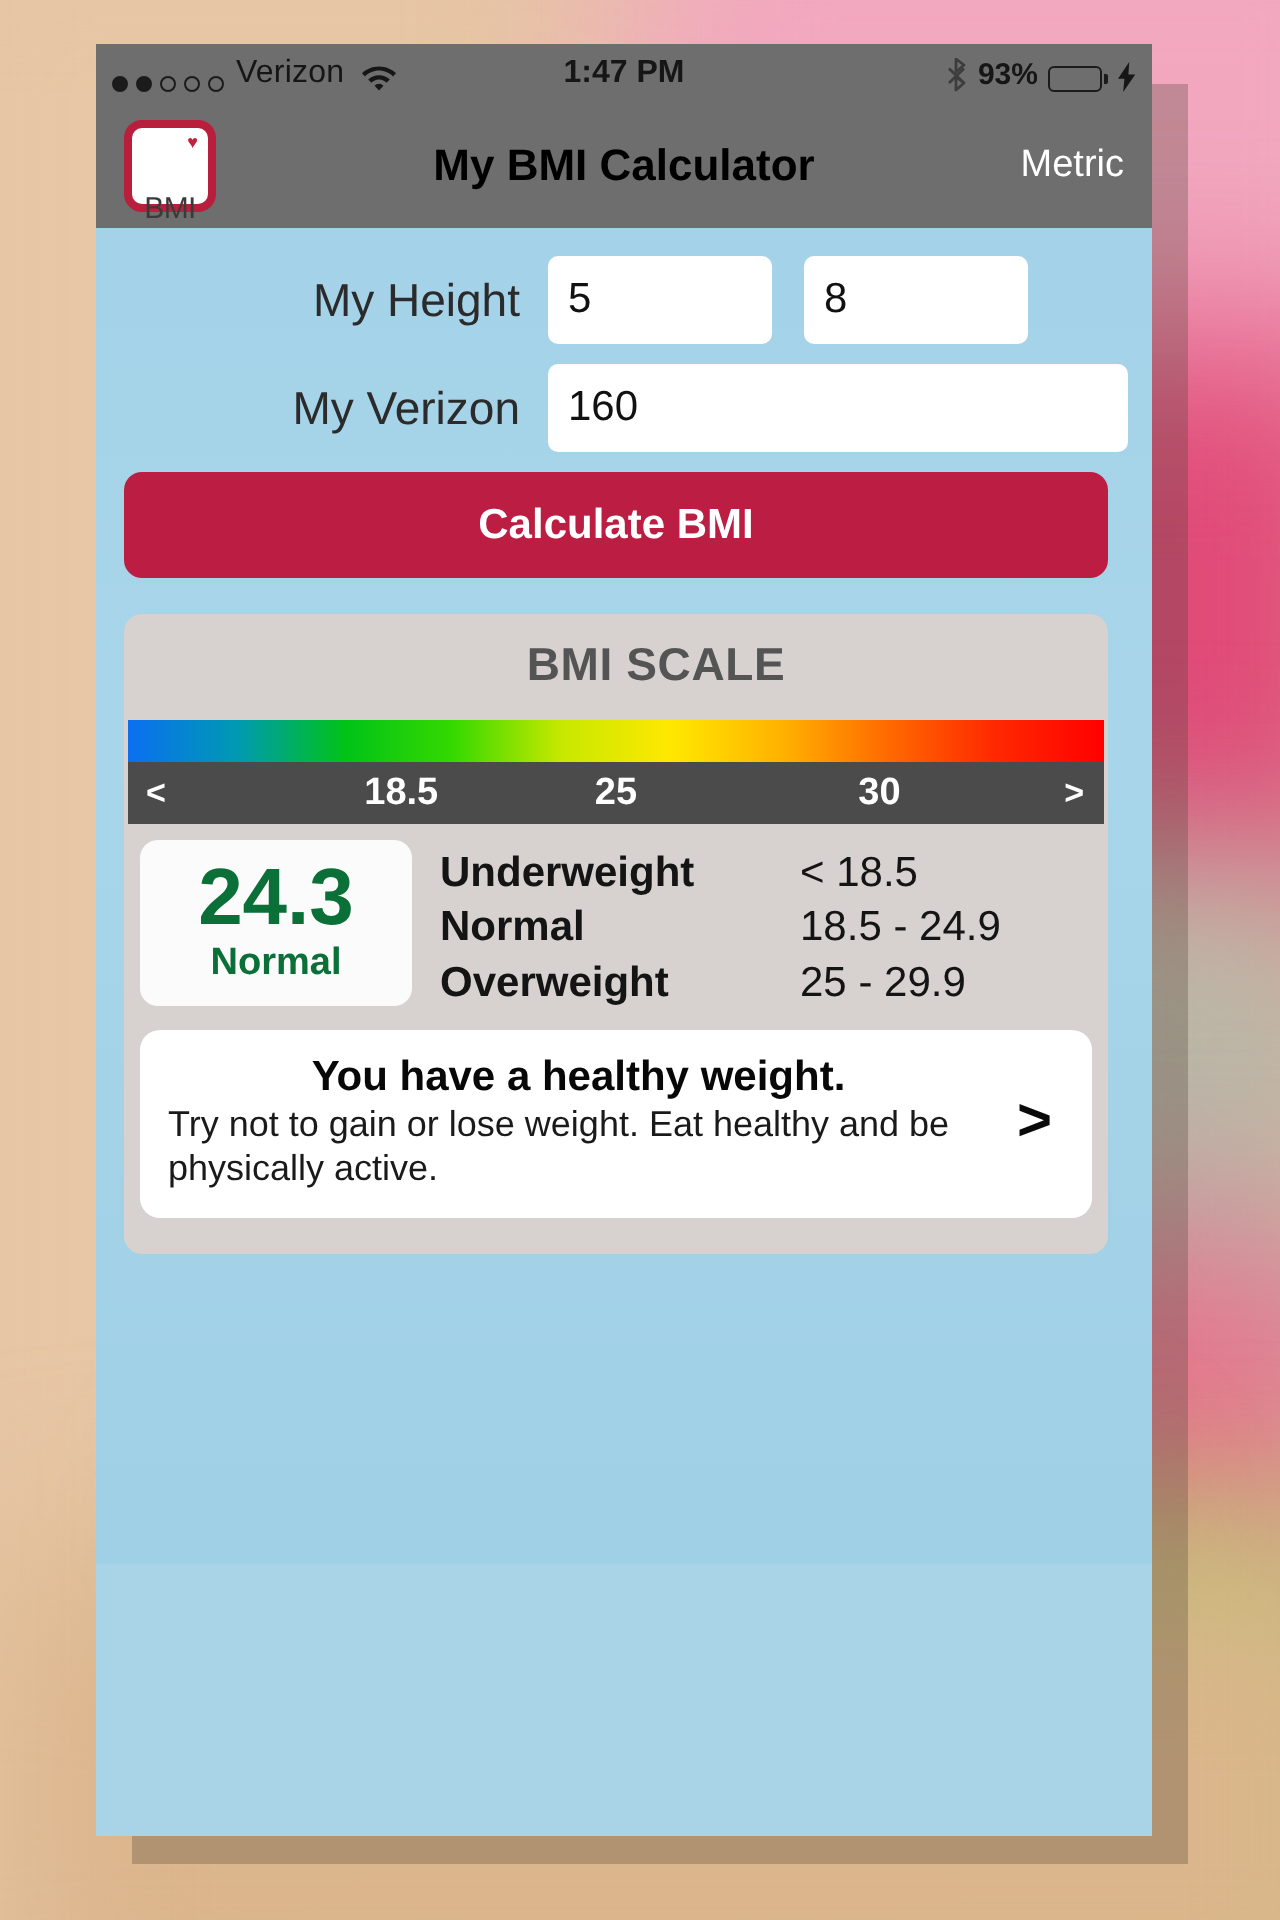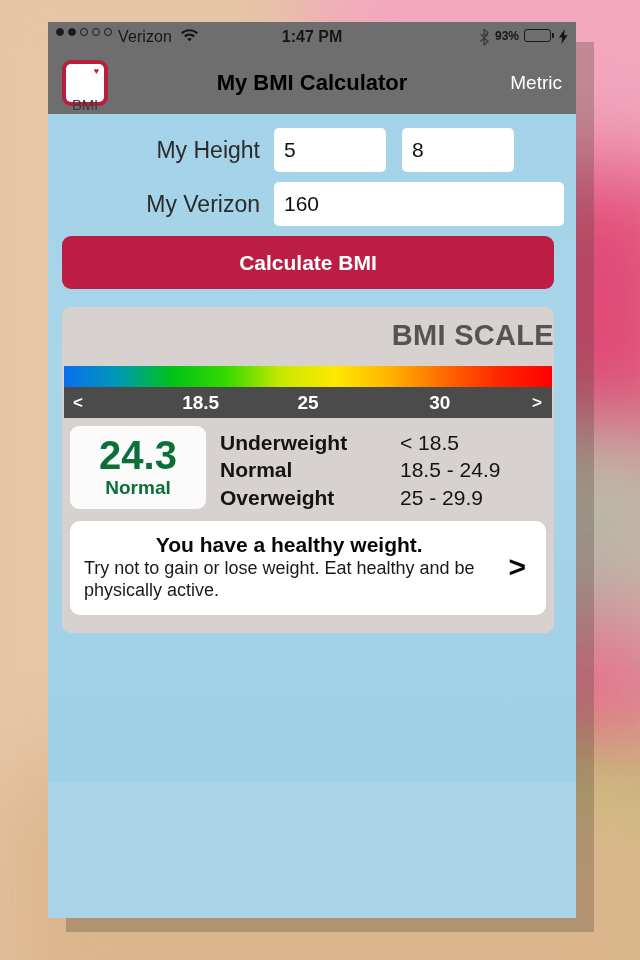--- a/index.html
+++ b/index.html
@@ -32,33 +32,33 @@
     position:absolute; left:48px; top:22px; width:528px; height:896px;
     overflow:hidden; background:#a9d4e8;
   }
 
   
   #statusbar {
     height:30px; background:#6e6e6e; color:#000;
     display:flex; align-items:center; position:relative; padding:0 8px;
     font-size:17px;
   }
-  .sb-left { display:flex; align-items:flex-start; gap:6px; }
+  .sb-left { display:flex; align-items:flex-end; gap:6px; }
   .dots { display:flex; align-items:center; gap:4px; }
   .dot { width:8px; height:8px; border-radius:50%; border:1.4px solid #1b1b1b; }
   .dot.on { background:#1b1b1b; }
   .carrier { font-size:16px; color:#161616; letter-spacing:.1px; }
   .wifi { margin-left:2px; display:block; }
   .sb-center {
     position:absolute; left:0; right:0; text-align:center;
     font-size:16px; font-weight:bold; color:#161616; pointer-events:none;
   }
   .sb-right {
-    margin-left:auto; display:flex; align-items:flex-start; gap:5px;
-    font-size:12px; font-weight:bold; color:#161616; z-index:2;
+    margin-left:auto; display:flex; align-items:flex-end; gap:5px;
+    font-size:15px; font-weight:bold; color:#161616; z-index:2;
   }
   .batt { width:27px; height:13px; border:1.4px solid #1b1b1b; border-radius:3px; padding:1.2px; }
   .batt-fill { height:100%; background:#4cd764; border-radius:1px; }
   .batt-cap { width:2px; height:5px; background:#1b1b1b; border-radius:0 1px 1px 0; margin-left:1px; }
 
   
   #navbar {
     height:62px; background:#6e6e6e; display:flex; align-items:center;
     position:relative; padding:0 14px;
   }
@@ -111,21 +111,21 @@
     display:flex; align-items:center; justify-content:center;
     border:none; width:calc(100% - 20px); cursor:pointer;
     font-family:"Liberation Sans", sans-serif;
   }
 
   #scale-card {
     margin:18px 10px 0 10px; background:#d7d1d0; border-radius:9px;
     padding-bottom:18px; overflow:hidden;
   }
   #scale-title {
-    text-align:right; color:#545454; font-size:29px; font-weight:bold;
+    text-align:center; color:#545454; font-size:23px; font-weight:bold;
     padding:12px 0 14px 0; letter-spacing:.3px;margin-left:40px;
   }
   #gradient-bar { height:21px; margin:0 2px; }
   #tick-bar {
     height:31px; margin:0 2px; background:#4b4b4b; position:relative;
     color:#fff; font-weight:bold;
   }
   #tick-bar span { position:absolute; top:50%; transform:translate(-50%,-50%); font-size:19px; }
   .arrow-l { left:14px !important; font-size:17px !important; }
   .arrow-r { left:auto !important; right:10px; transform:translateY(-50%) !important; font-size:17px !important; }

